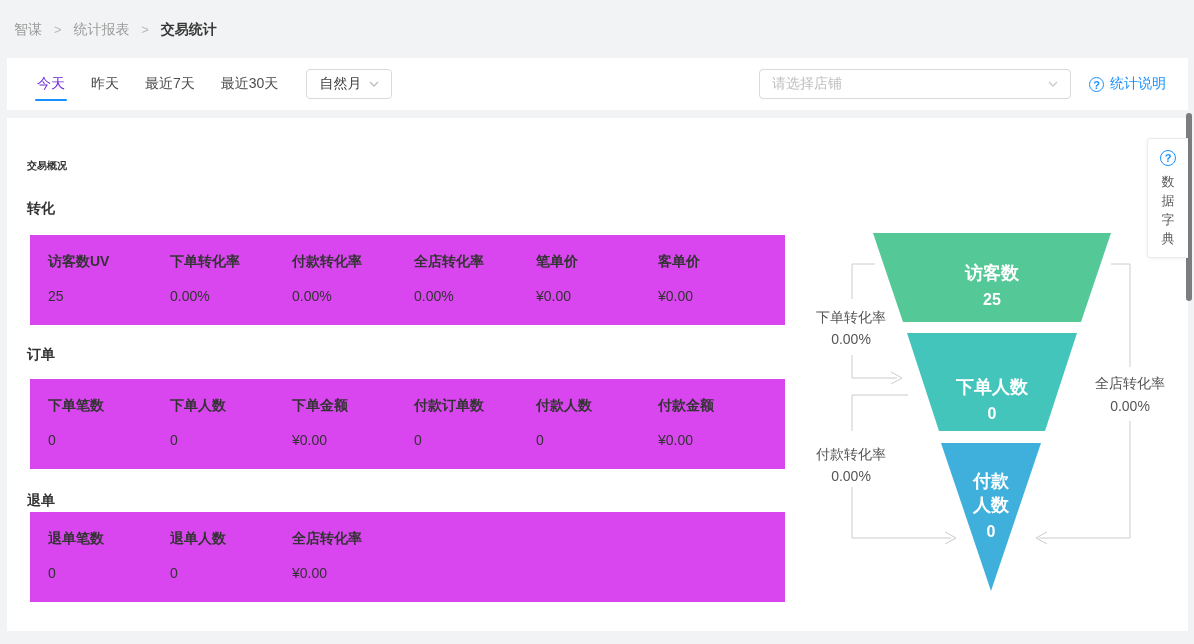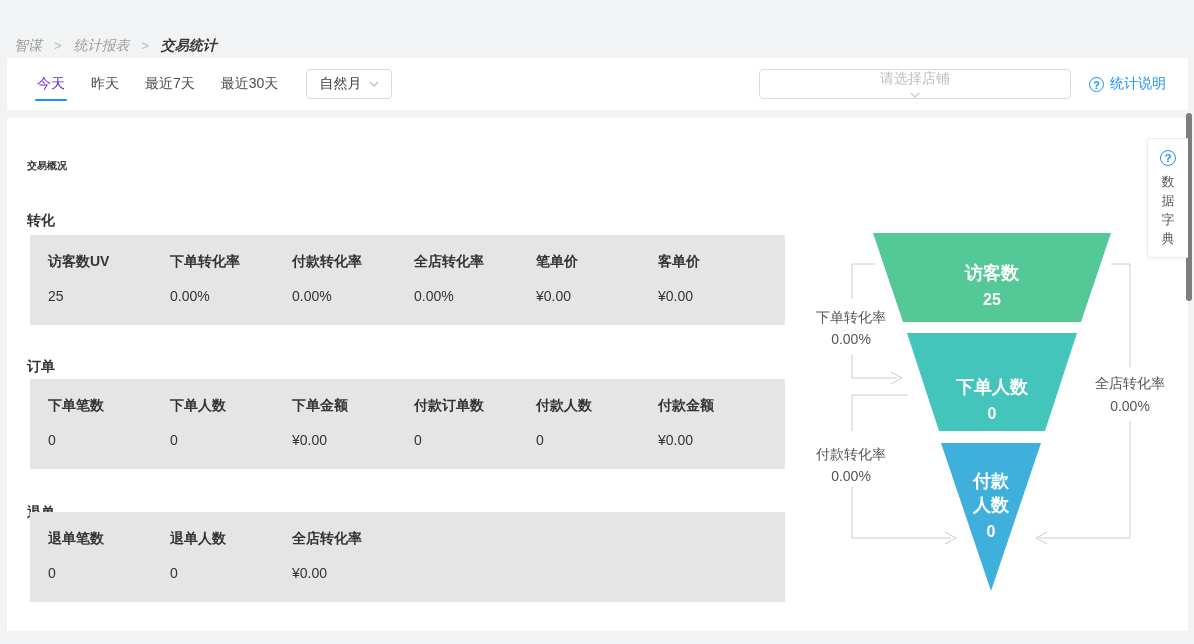--- a/index.html
+++ b/index.html
@@ -5,21 +5,21 @@
   * { margin:0; padding:0; box-sizing:border-box; }
   html,body { width:1194px; height:644px; }
   body {
     position:relative;
     background:#f2f3f4;
     font-family:"Liberation Sans","DejaVu Sans",sans-serif;
     color:#333;
     overflow:hidden;
   }
   
-  .breadcrumb { position:absolute; top:37px; left:14px; font-size:14px; color:#9b9b9b;font-style:italic; }
+  .breadcrumb { position:absolute; top:21px; left:14px; font-size:14px; color:#9b9b9b; }
   .breadcrumb .sep { margin:0 8px; color:#b8b8b8; font-size:13px; }
   .breadcrumb .current { color:#383838; font-weight:700; }
   
   .toolbar {
     position:absolute; left:7px; top:58px; width:1181px; height:52px;
     background:#fff; display:flex; align-items:center; padding:0 22px 0 30px;
   }
   .tab { font-size:14px; color:#4d4d4d; margin-right:26px; cursor:pointer; position:relative; padding:8px 0; }
   .tab.active { color:#6d28d9; }
   .tab.active::after {
@@ -28,32 +28,32 @@
   }
   .month-btn {
     margin-left:2px; height:30px; border:1px solid #d9d9d9; border-radius:4px;
     background:#fff; display:flex; align-items:center; padding:0 12px; gap:8px;
     font-size:14px; color:#3d3d3d; cursor:pointer;
   }
   .chevron { width:10px; height:6px; }
   .shop-select {
     margin-left:auto; width:312px; height:30px; border:1px solid #d9d9d9; border-radius:4px;
     display:flex; align-items:center; justify-content:space-between; padding:0 12px;
-    font-size:14px; color:#bfbfbf; background:#fff; cursor:pointer;flex-direction:column;
+    font-size:14px; color:#bfbfbf; background:#fff; cursor:pointer;
   }
   .help-link { display:flex; align-items:center; gap:6px; margin-left:18px; color:#1890ff; font-size:14px; cursor:pointer; }
   .q-icon {
     display:inline-block; width:15px; height:15px; border:1px solid #1890ff; border-radius:50%;
     font-size:11px; line-height:14px; text-align:center; color:#1890ff; font-weight:700;
   }
   
   .main-card { position:absolute; left:7px; top:118px; width:1181px; height:513px; background:#fff; }
   .page-title { position:absolute; left:20px; top:41px; font-size:10px; font-weight:700; color:#333; }
-  .section-title { position:absolute; left:20px; font-size:14px; font-weight:700; color:#333;margin-top:12px; }
-  .panel { position:absolute; left:23px; width:755px; height:90px; background:#e5e5e5; }
+  .section-title { position:absolute; left:20px; font-size:14px; font-weight:700; color:#333; }
+  .panel { position:absolute; left:23px; width:755px; height:90px; background:#d946ef; }
   .stat-grid { display:grid; grid-template-columns:repeat(6,122px); padding:18px 0 0 18px; }
   .stat-label { font-size:14px; font-weight:700; color:#333; }
   .stat-value { margin-top:17px; font-size:14px; color:#333; }
   
   .funnel-wrap { position:absolute; left:798px; top:107px; width:389px; height:380px; }
   .funnel-wrap svg { display:block; }
   .funnel-stage-label { fill:#fff; font-size:18px; font-weight:700; }
   .funnel-stage-value { fill:#fff; font-size:16px; font-weight:700; }
   .funnel-note { fill:#555; font-size:14px; }
   .bracket { stroke:#ccc; stroke-width:1; fill:none; }

